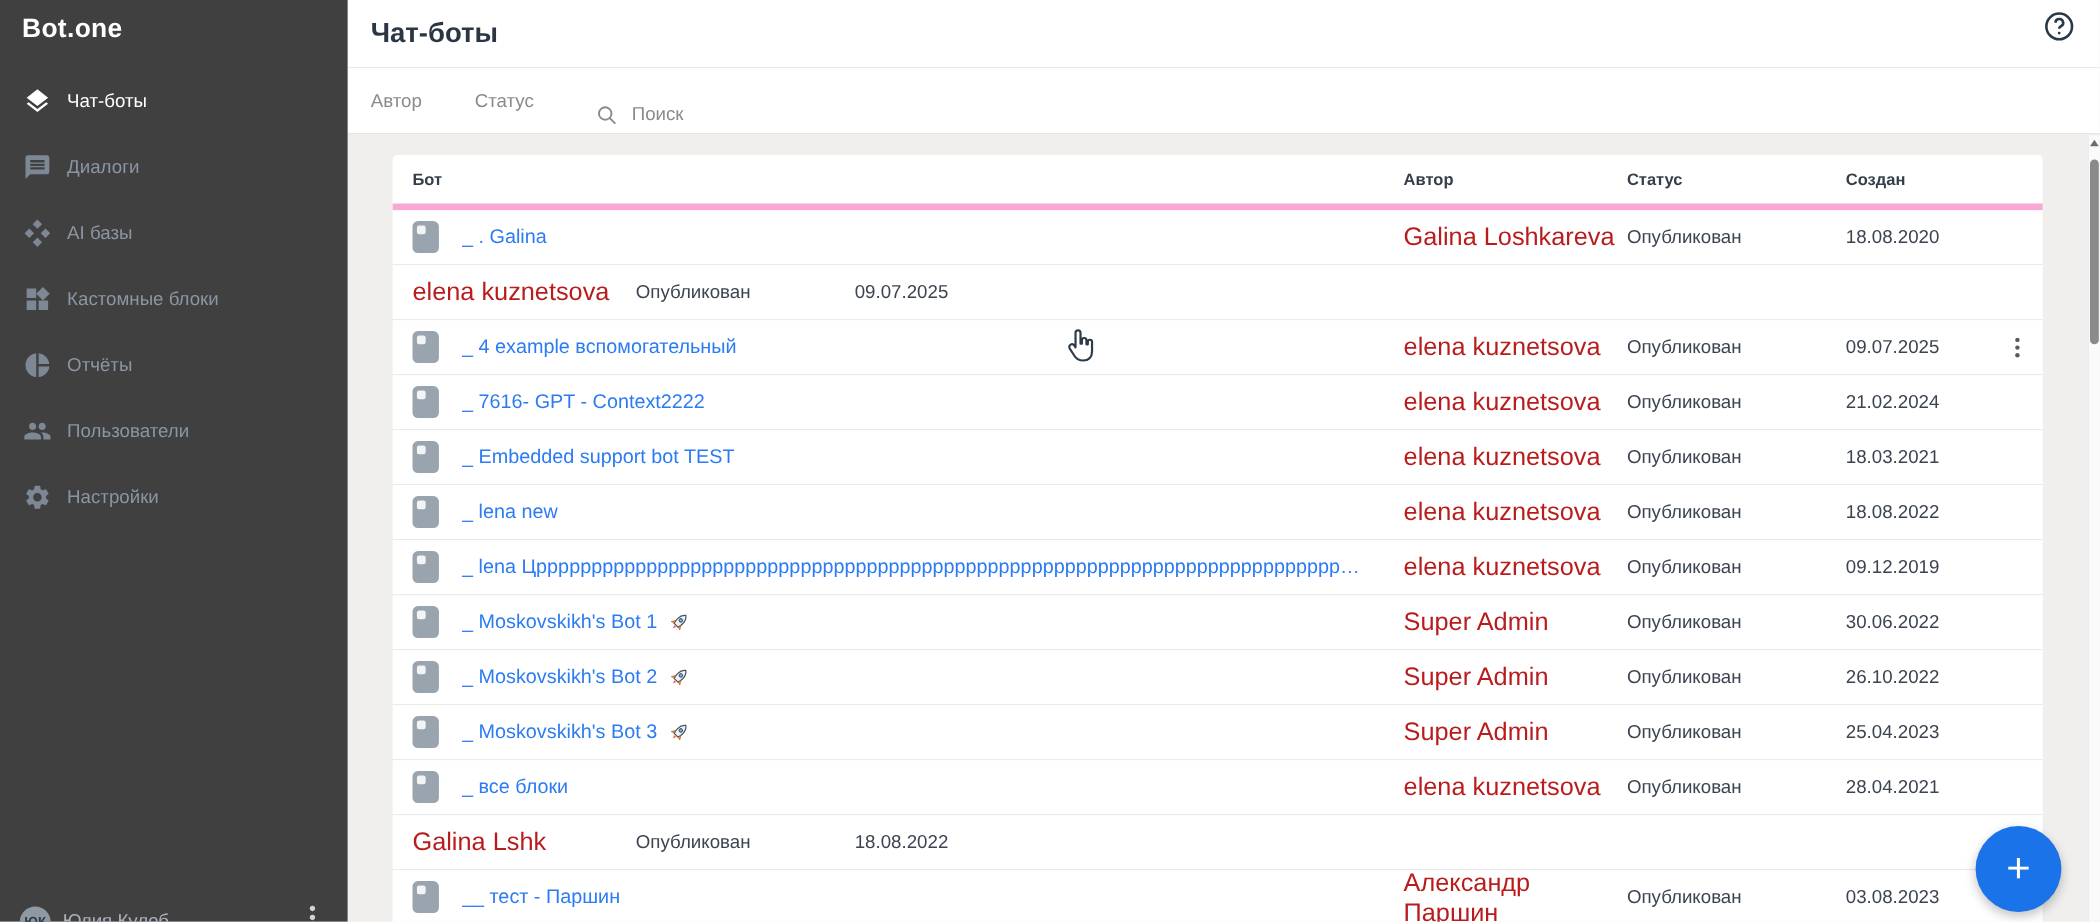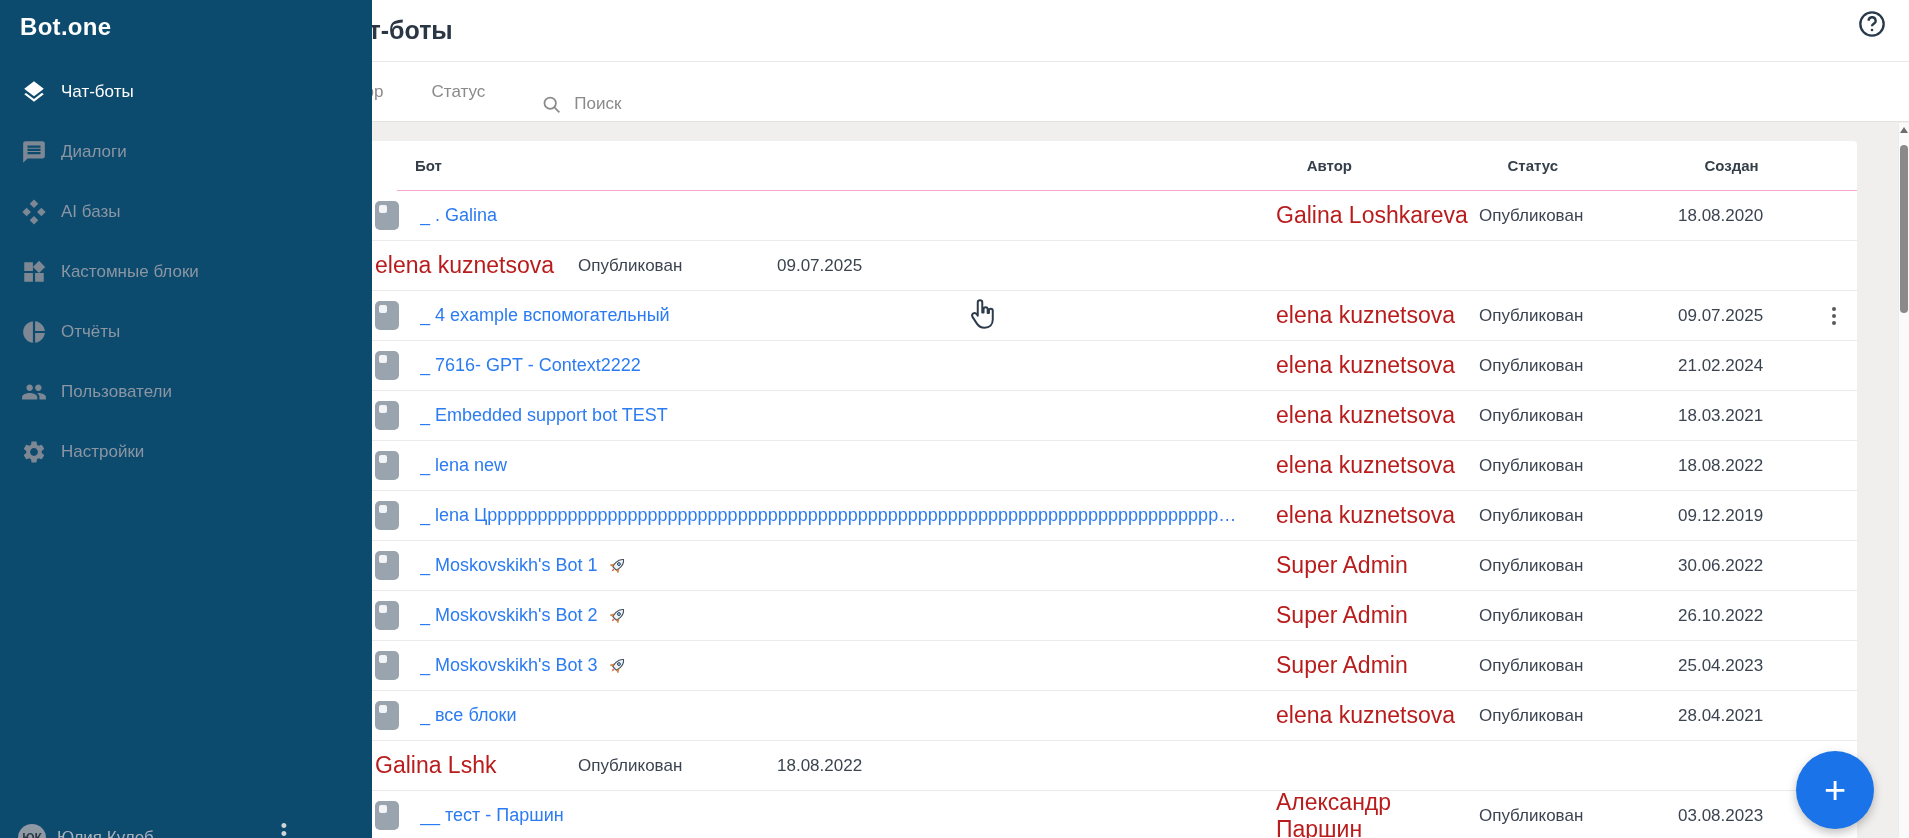--- a/index.html
+++ b/index.html
@@ -6,22 +6,22 @@
   html, body { width: 1909px; height: 838px; overflow: hidden; }
   body {
     font-family: "Liberation Sans", sans-serif;
     background: #f0efed;
     position: relative;
     color: #3b4450;
   }
 
   
   .sidebar {
-    position: absolute; left: 0; top: 0; width: 372px; height: 838px;
-    background: #0c4a6e; z-index: 5;
+    position: absolute; left: 0; top: 0; width: 316px; height: 838px;
+    background: #404040; z-index: 5;
   }
   .logo {
     position: absolute; left: 20px; top: 13px;
     color: #ffffff; font-size: 24px; font-weight: 700; letter-spacing: .3px;
   }
   .nav { position: absolute; top: 62px; left: 0; right: 0; }
   .nav-item {
     height: 60px; display: flex; align-items: center; cursor: pointer;
     color: #8b96a3; font-size: 17px;
   }
@@ -74,21 +74,21 @@
 
   
   .table-card {
     position: absolute; left: 357px; top: 141px; width: 1500px; height: 760px;
     background: #ffffff; border-radius: 4px 4px 0 0; z-index: 2;
   }
   .trow {
     display: flex; align-items: center; height: 50px;
     border-bottom: 1px solid #ebebeb; padding-left: 18px;
   }
-  .trow.thead { height: 50px; border-bottom: 1px solid #f9a8d4; margin-left: 40px; }
+  .trow.thead { height: 50px; border-bottom: 6px solid #f9a8d4; }
   .c-bot     { width: 901px; display: flex; align-items: center; }
   .c-author  { width: 203px; font-size: 23px; color: #b91c1c; }
   .c-status  { width: 199px; font-size: 17px; color: #3b4450; }
   .c-created { width: 140px; font-size: 17px; color: #3b4450; }
   .c-menu    { flex: 1; display: flex; justify-content: flex-end; padding-right: 14px; }
   .thead .hcell { font-size: 15px; font-weight: 700; color: #353f4a; }
 
   .bot-avatar {
     width: 24px; height: 29px; border-radius: 5px; background: #9aa4ae;
     position: relative; flex: none; margin-right: 21px;

